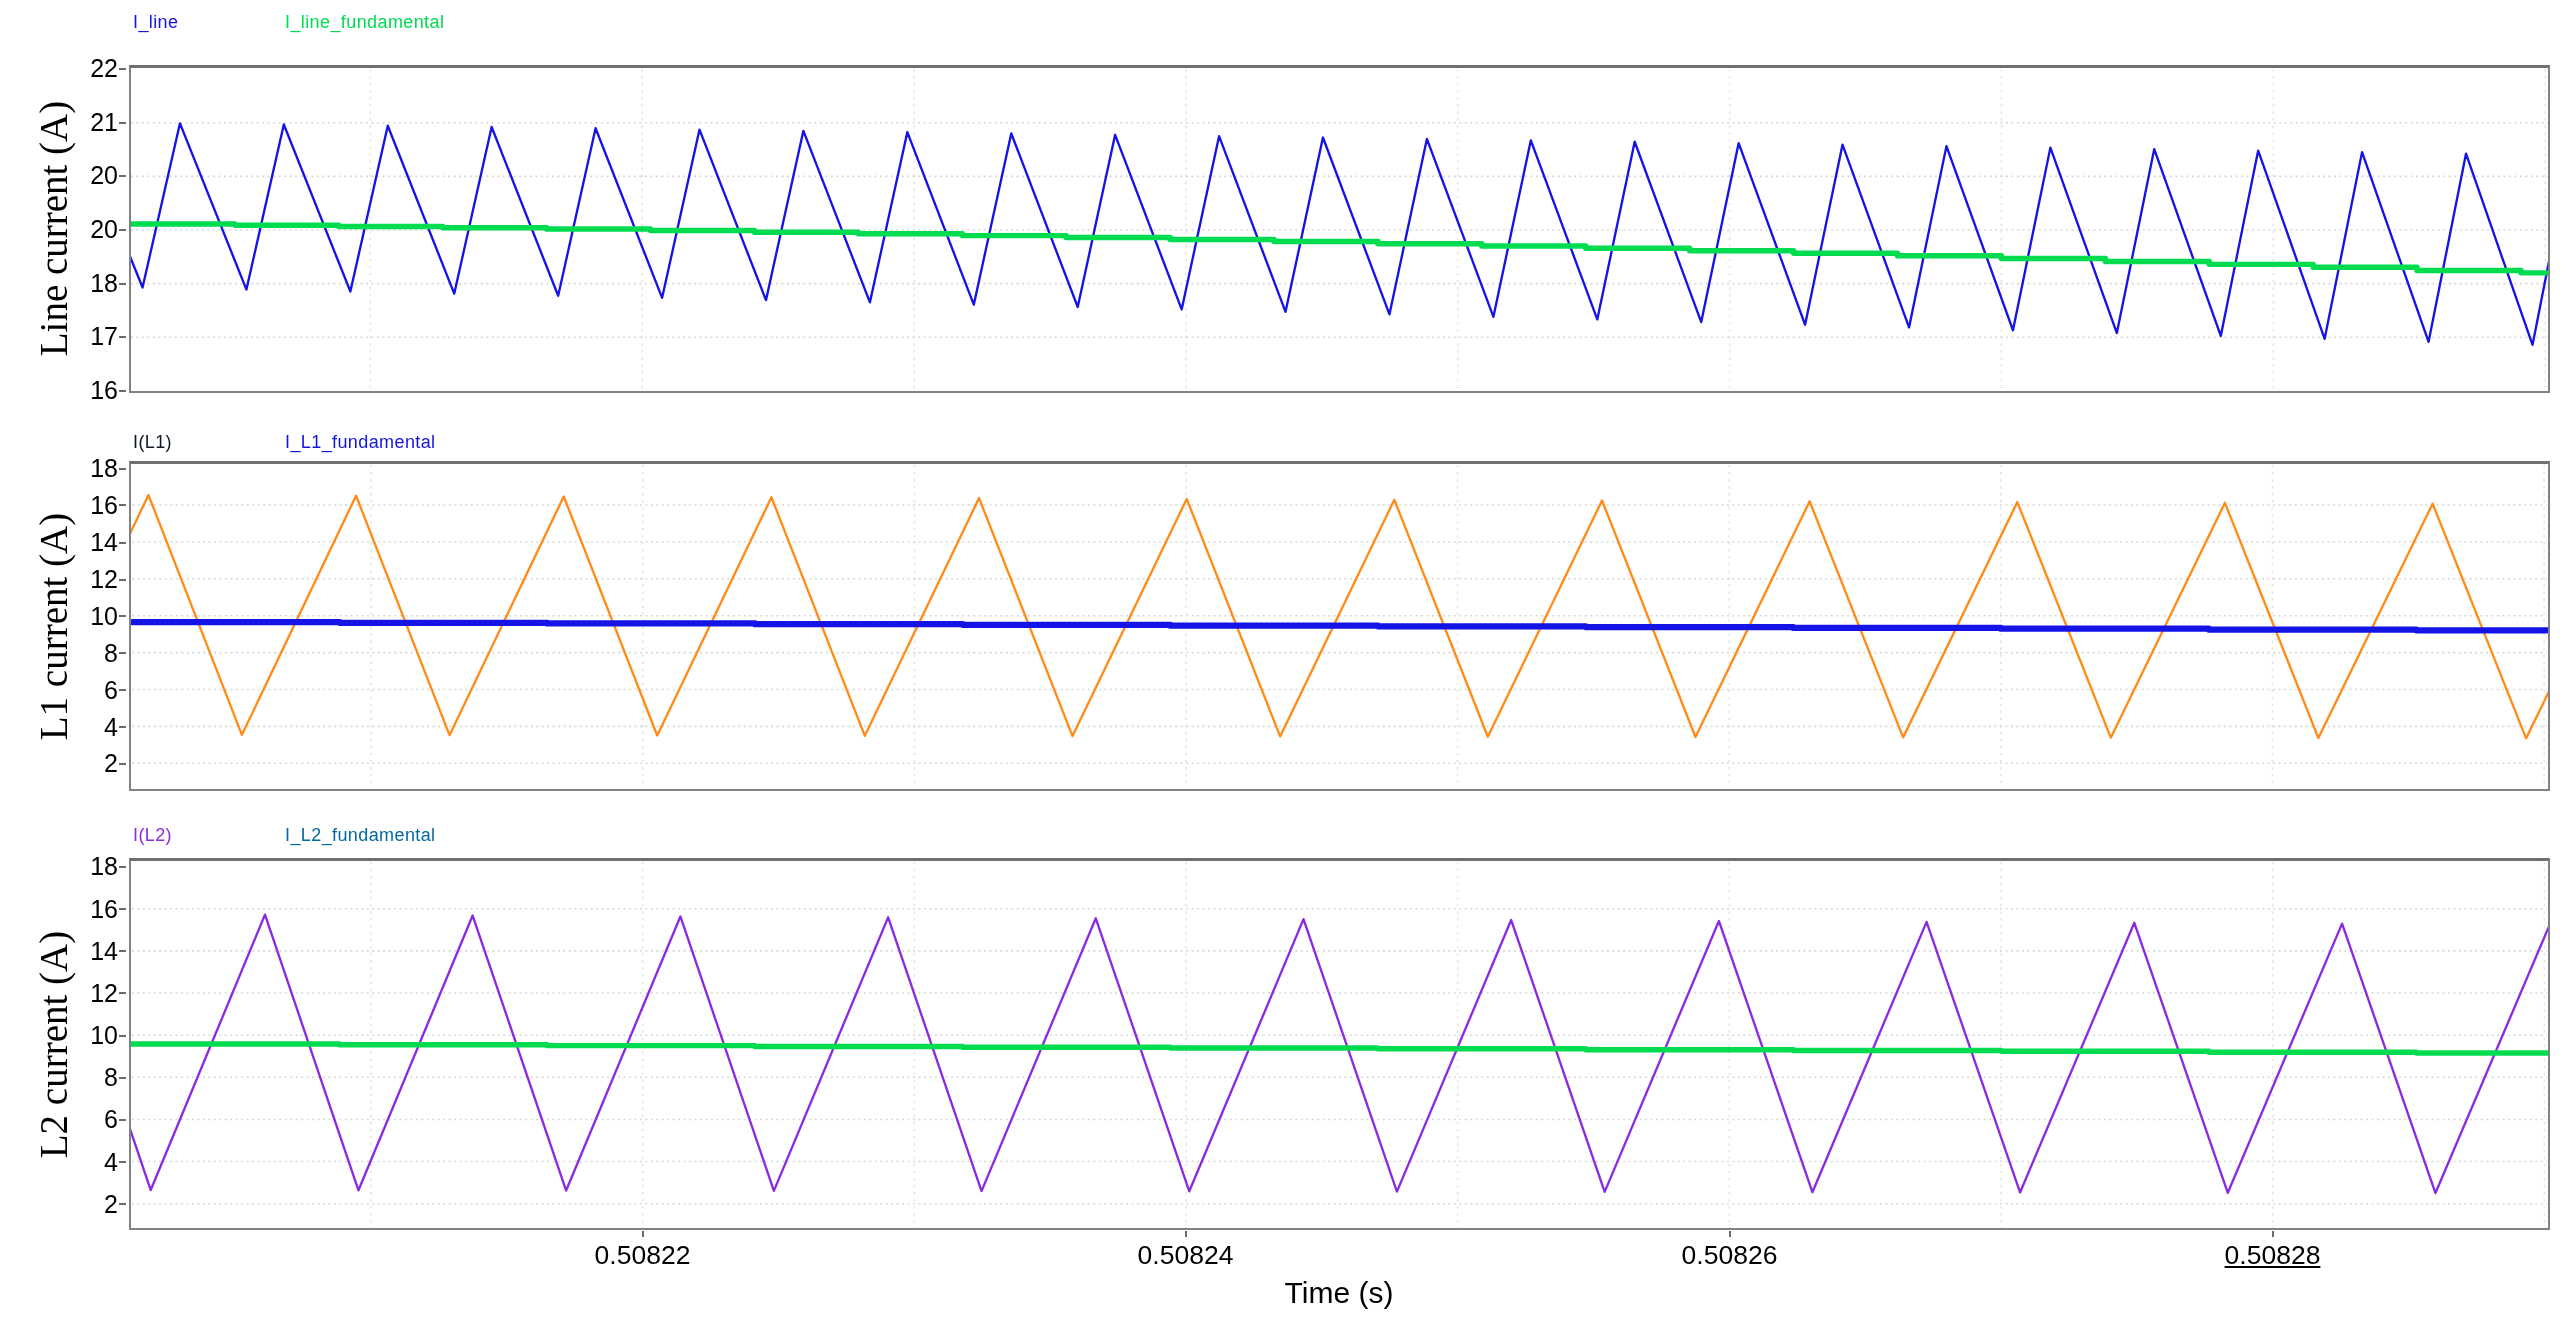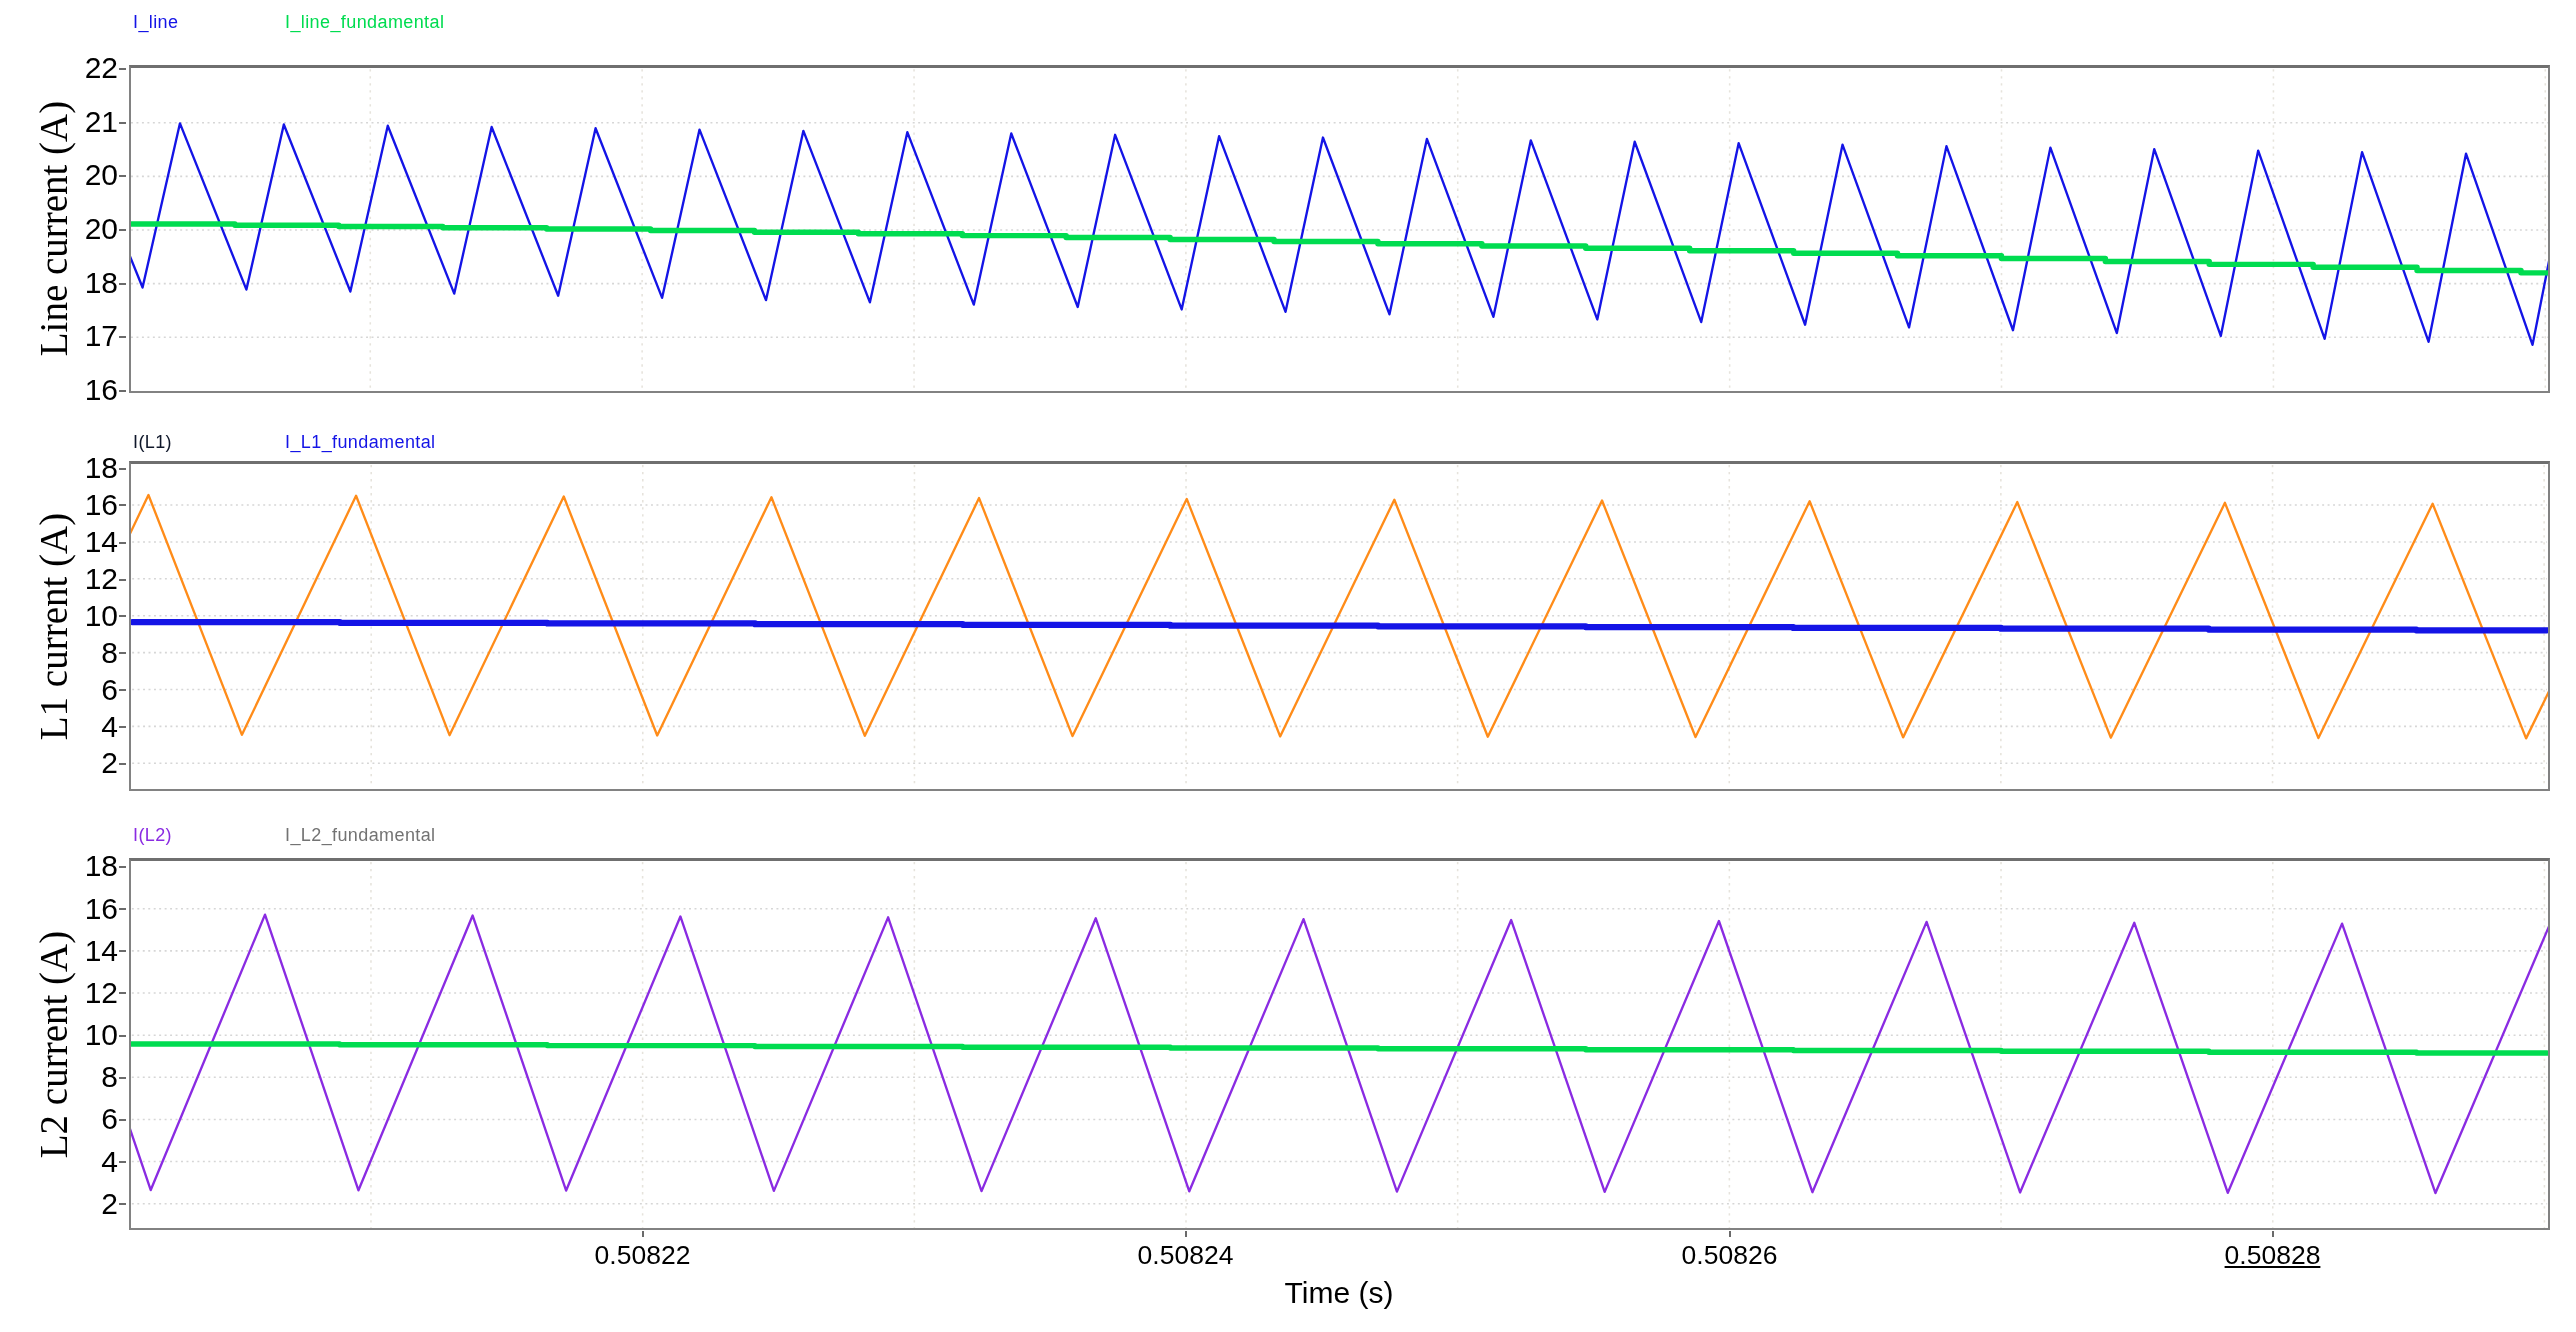--- a/index.html
+++ b/index.html
@@ -8,21 +8,21 @@
   #figure{position:absolute;inset:0;}
   .plot-frame{position:absolute;background:transparent;
       border:2.3px solid #828282;border-top:3.9px solid #6f6f6f;box-sizing:border-box;}
   .plot-svg{position:absolute;display:block;}
   .legend{position:absolute;display:flex;align-items:center;height:33px;line-height:33px;
       font-size:18px;font-weight:500;letter-spacing:0.4px;}
   .legend .item1{min-width:152px;}
   .ylabel{position:absolute;transform:rotate(-90deg);transform-origin:center center;
       font-family:"Liberation Serif", serif;font-size:39px;white-space:nowrap;
       text-align:center;}
-  .ytick{position:absolute;width:87px;text-align:right;font-size:30px;line-height:26.5px;}
+  .ytick{position:absolute;width:87px;text-align:right;font-size:25px;line-height:26.5px;}
   .ytickmark{position:absolute;width:7px;height:1.6px;background:#6a6a6a;}
   .xtick{position:absolute;width:203px;margin-left:-102px;text-align:center;
       font-size:26.5px;line-height:26.5px;}
   .xtickmark{position:absolute;width:1.6px;height:6.2px;background:#6a6a6a;}
   .xlabel{position:absolute;width:312px;margin-left:-156px;text-align:center;
       font-size:30px;font-weight:500;}
 </style>
 </head>
 <body>
 
@@ -112,21 +112,21 @@
       <div class="ytickmark" style="left: 119px; top: 542px;"></div>
       <div class="ytick" style="left: 31px; top: 492px;">16</div>
       <div class="ytickmark" style="left: 119px; top: 504px;"></div>
       <div class="ytick" style="left: 31px; top: 455px;">18</div>
       <div class="ytickmark" style="left: 119px; top: 468px;"></div>
     </div>
     <div class="plot-section">
     <div class="plot-frame" style="left: 129px; top: 858px; width: 2421px; height: 372px;"></div>
     <div class="legend" style="left: 133px; top: 819px;">
         <span class="item1" style="color: rgb(138, 43, 226);">I(L2)</span>
-        <span class="item2" style="color: #737373;">I_L2_fundamental</span>
+        <span class="item2" style="color: #0369a1;">I_L2_fundamental</span>
       </div>
     <div class="ylabel" style="left: -103px; top: 1022px; width: 312px;">L2 current (A)</div>
   <svg width="2417" height="366" viewBox="0 0 3095 469" class="plot-svg" style="left: 131px; top: 862px;">
         <line x1="306.4" y1="0" x2="306.4" y2="469" stroke="#e6e3dc" stroke-width="2" stroke-dasharray="3 6"></line>
         <line x1="654.5" y1="0" x2="654.5" y2="469" stroke="#e6e3dc" stroke-width="2" stroke-dasharray="3 6"></line>
         <line x1="1002.7" y1="0" x2="1002.7" y2="469" stroke="#e6e3dc" stroke-width="2" stroke-dasharray="3 6"></line>
         <line x1="1350.8" y1="0" x2="1350.8" y2="469" stroke="#e6e3dc" stroke-width="2" stroke-dasharray="3 6"></line>
         <line x1="1698.9" y1="0" x2="1698.9" y2="469" stroke="#e6e3dc" stroke-width="2" stroke-dasharray="3 6"></line>
         <line x1="2047.1" y1="0" x2="2047.1" y2="469" stroke="#e6e3dc" stroke-width="2" stroke-dasharray="3 6"></line>
         <line x1="2395.2" y1="0" x2="2395.2" y2="469" stroke="#e6e3dc" stroke-width="2" stroke-dasharray="3 6"></line>

